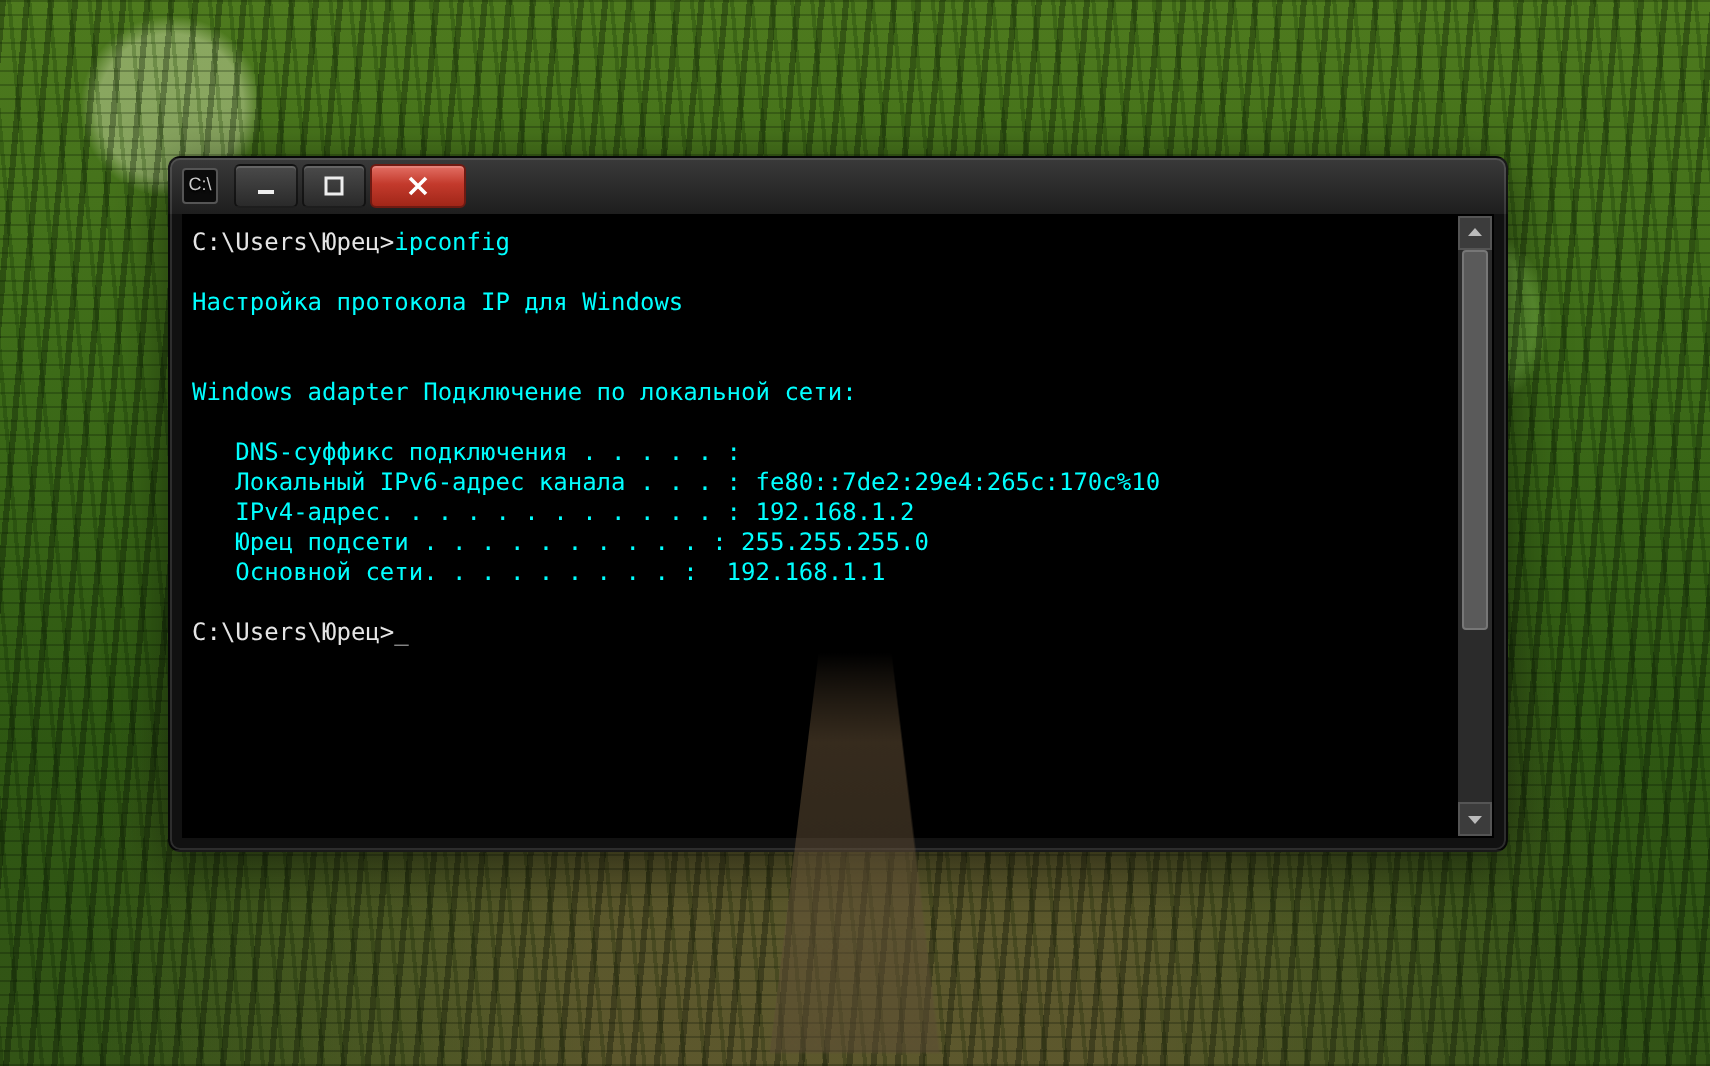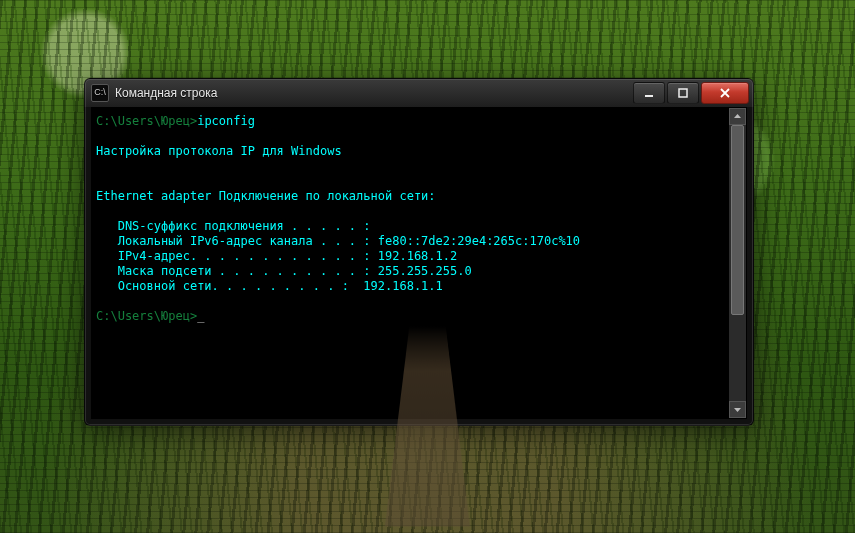--- a/index.html
+++ b/index.html
@@ -64,21 +64,21 @@
   .client{
     flex:1;margin:0 6px 6px 6px;border:1px solid #000;position:relative;background:#000;
     display:flex;
   }
   .console{
     flex:1;background:#000;color:#00ffff;
     font-family:"Lucida Console","Consolas",monospace;
     font-size:12px;line-height:15px;letter-spacing:0;
     padding:6px 4px;overflow:hidden;white-space:pre;
   }
-  .console .w{color:#15803d}
+  .console .w{color:#e5e5e5}
   .cursor{color:#c0c0c0}
 
   .scrollbar{
     width:17px;background:#2b2b2b;border-left:1px solid #000;position:relative;
   }
   .sb-btn{
     position:absolute;left:0;width:17px;height:17px;background:#3c3c3c;border:1px solid #555;
     display:flex;align-items:center;justify-content:center;color:#bbb;font-size:9px;box-sizing:border-box;
   }
   .sb-btn.up{top:0}
@@ -90,21 +90,20 @@
 </style>
 </head>
 <body>
 
 <div class="desktop">
 
   <div class="window">
 
     <div class="titlebar">
       <div class="sys-icon">C:\</div>
-      <div class="title">Командная строка</div>
       <div class="win-btns">
         <div class="win-btn" title="minimize">
           <svg width="10" height="10" viewBox="0 0 10 10">
             <rect x="1" y="7" width="8" height="2" fill="#eee"></rect>
           </svg>
         </div>
         <div class="win-btn" title="maximize">
           <svg width="10" height="10" viewBox="0 0 10 10">
             <rect x="1" y="1" width="8" height="8" fill="none" stroke="#eee" stroke-width="1.5"></rect>
           </svg>
@@ -116,26 +115,26 @@
         </div>
       </div>
     </div>
 
     <div class="client">
       <div class="console"><span class="w">C:\Users\Юрец&gt;</span><span>ipconfig</span>
 <span></span>
 <span>Настройка протокола IP для Windows</span>
 <span></span>
 <span></span>
-<span>Ethernet adapter Подключение по локальной сети:</span>
+<span>Windows adapter Подключение по локальной сети:</span>
 <span></span>
 <span>   DNS-суффикс подключения . . . . . :</span>
 <span>   Локальный IPv6-адрес канала . . . : fe80::7de2:29e4:265c:170c%10</span>
 <span>   IPv4-адрес. . . . . . . . . . . . : 192.168.1.2</span>
-<span>   Маска подсети . . . . . . . . . . : 255.255.255.0</span>
+<span>   Юрец подсети . . . . . . . . . . : 255.255.255.0</span>
 <span>   Основной сети. . . . . . . . . :  192.168.1.1</span>
 <span></span>
 <span class="w">C:\Users\Юрец&gt;</span><span class="cursor">_</span></div>
 
       <div class="scrollbar">
         <div class="sb-btn up">
           <svg width="9" height="9" viewBox="0 0 9 9">
             <path d="M1 6 L4.5 2 L8 6" fill="#bbb"></path>
           </svg>
         </div>

